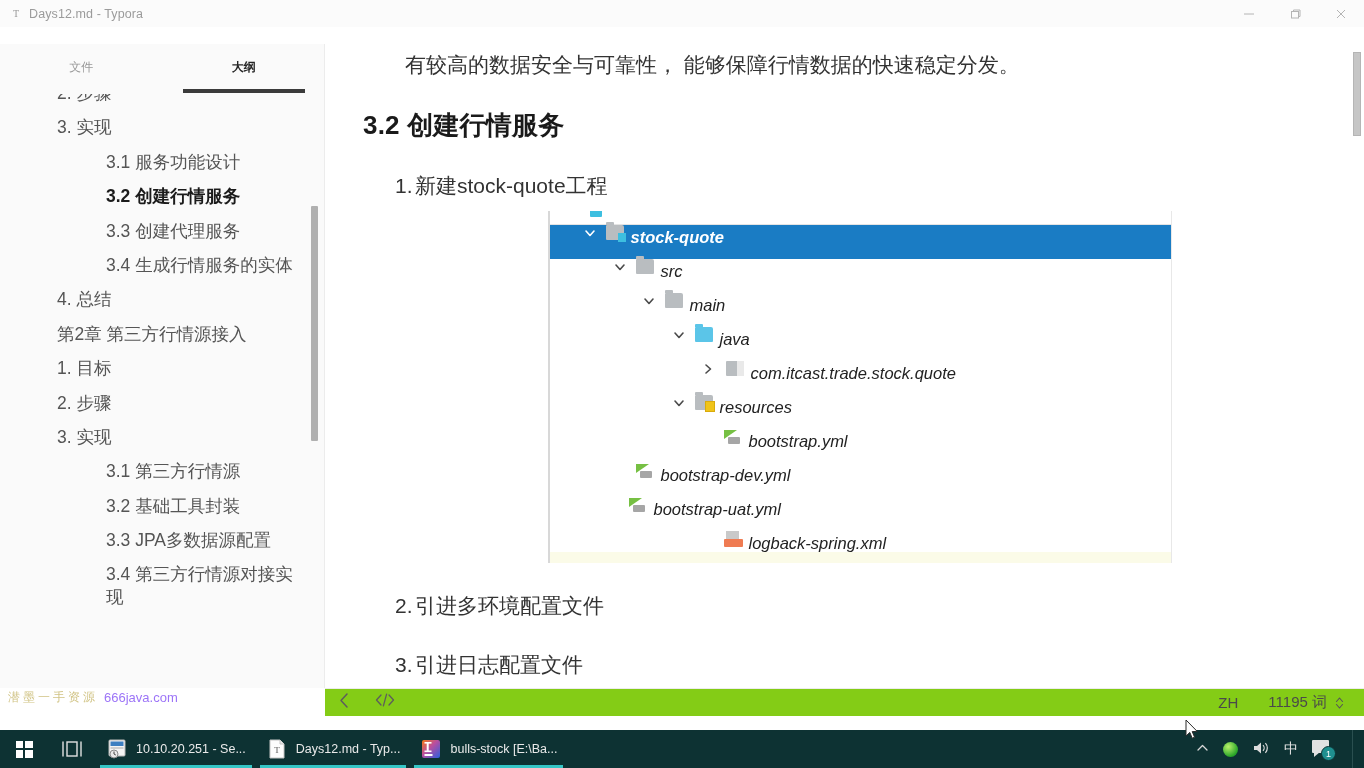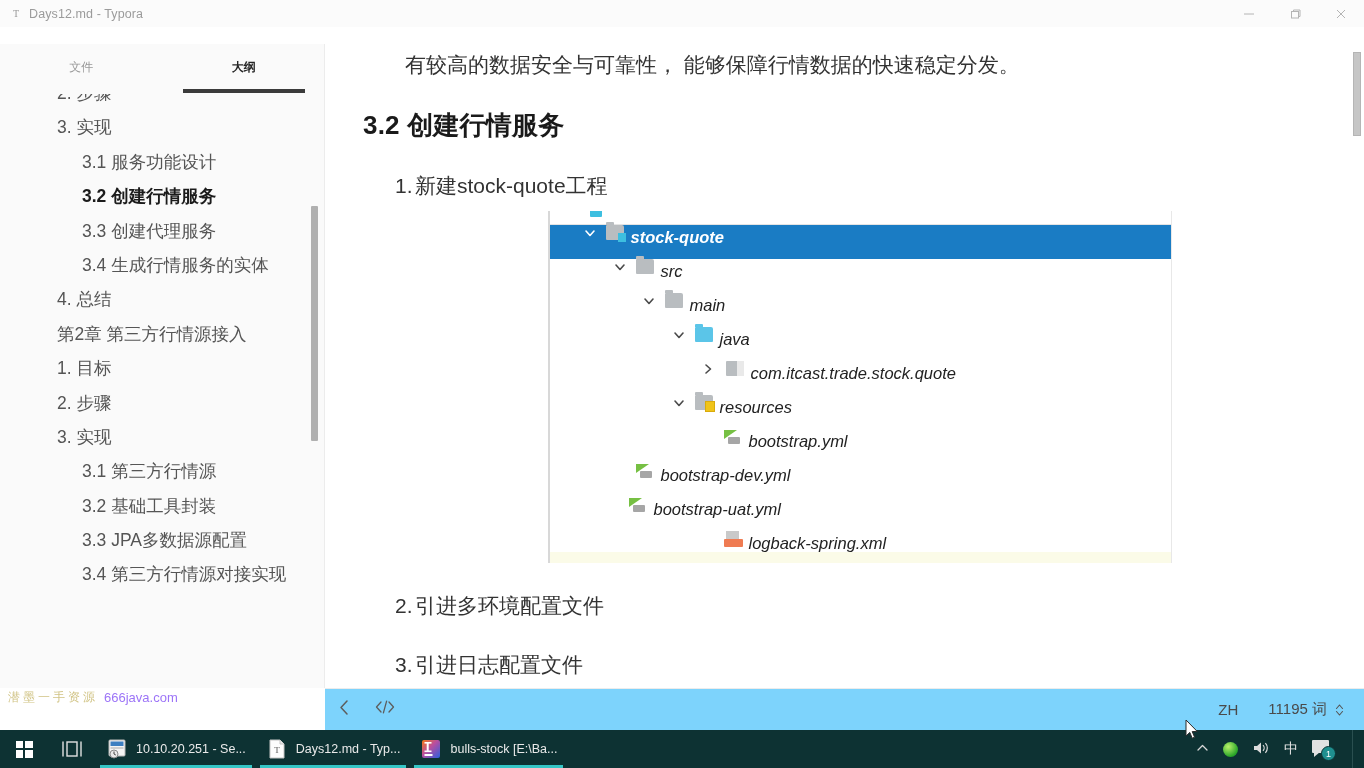--- a/index.html
+++ b/index.html
@@ -66,21 +66,21 @@
   .outline {
     position: relative; height: 594px; overflow: hidden;
     padding-top: 0px;
   }
   .outline-inner { position: relative; top: -18px; }
   .ol {
     font-size: 17.5px; color: #555555; line-height: 1.28;
     padding: 6px 22px 6px 0; white-space: normal;
   }
   .ol.lvl1 { padding-left: 57px; text-indent: -0px; }
-  .ol.lvl2 { padding-left: 82px; }
+  .ol.lvl2 { padding-left: 82px; margin-left: 24px; }
   .ol.chapter { padding-left: 57px; }
   .ol.active { color: #1b1b1b; font-weight: bold; }
 
   .side-scroll-track {
     position: absolute; top: 44px; left: 311px; width: 7px; height: 644px;
   }
   .side-scroll-thumb {
     position: absolute; left: 0; top: 162px; width: 7px; height: 235px;
     background: #b0b0b0; border-radius: 1px;
   }
@@ -202,22 +202,22 @@
     content: ""; position: absolute; right: 0px; top: 0px;
     width: 7px; height: 15px; background: #e9e9e9;
   }
   .tree-bottom {
     position: absolute; bottom: 0; left: 0; width: 100%; height: 11px;
     background: #fbfbe8;
   }
 
   
   .statusbar {
-    position: absolute; top: 688px; left: 325px; width: 1039px; height: 42px;
-    background: #7dd3fc; display: flex; 
+    position: absolute; top: 688px; left: 325px; width: 1039px; height: 28px;
+    background: #84cc16; display: flex; 
     border-top: 1px solid #ececec;
   }
   .sb-left { display: flex; align-items: center; padding-left: 12px; gap: 22px; }
   .sb-icon { color: #5d5d5d; font-size: 17px; cursor: pointer; }
   .sb-right {
     margin-left: auto; display: flex; align-items: center;
     gap: 30px; padding-right: 20px; font-size: 15px; color: #4a4a4a;
   }
   .wordcount { display: flex; align-items: center; gap: 8px; }
   .spin { display: flex; flex-direction: column; line-height: 6px; font-size: 9px; color: #555; }

